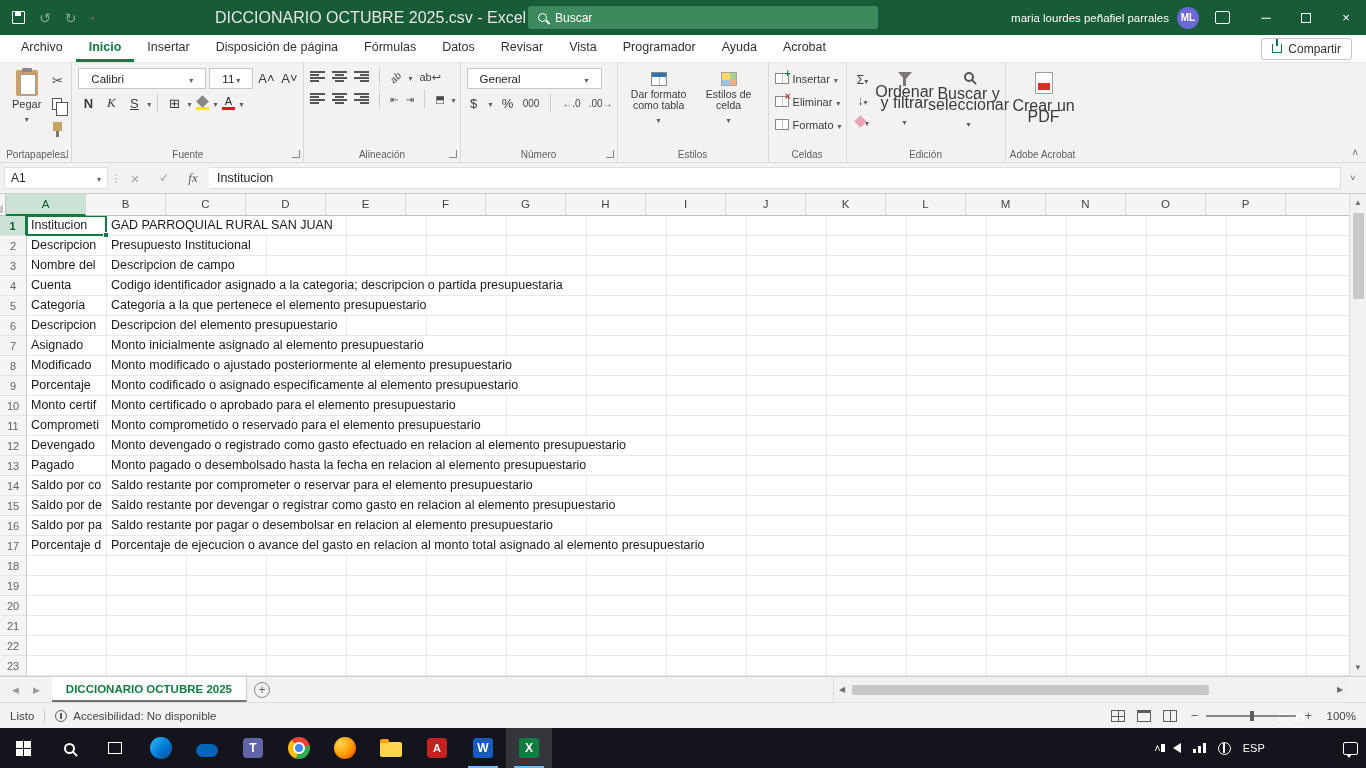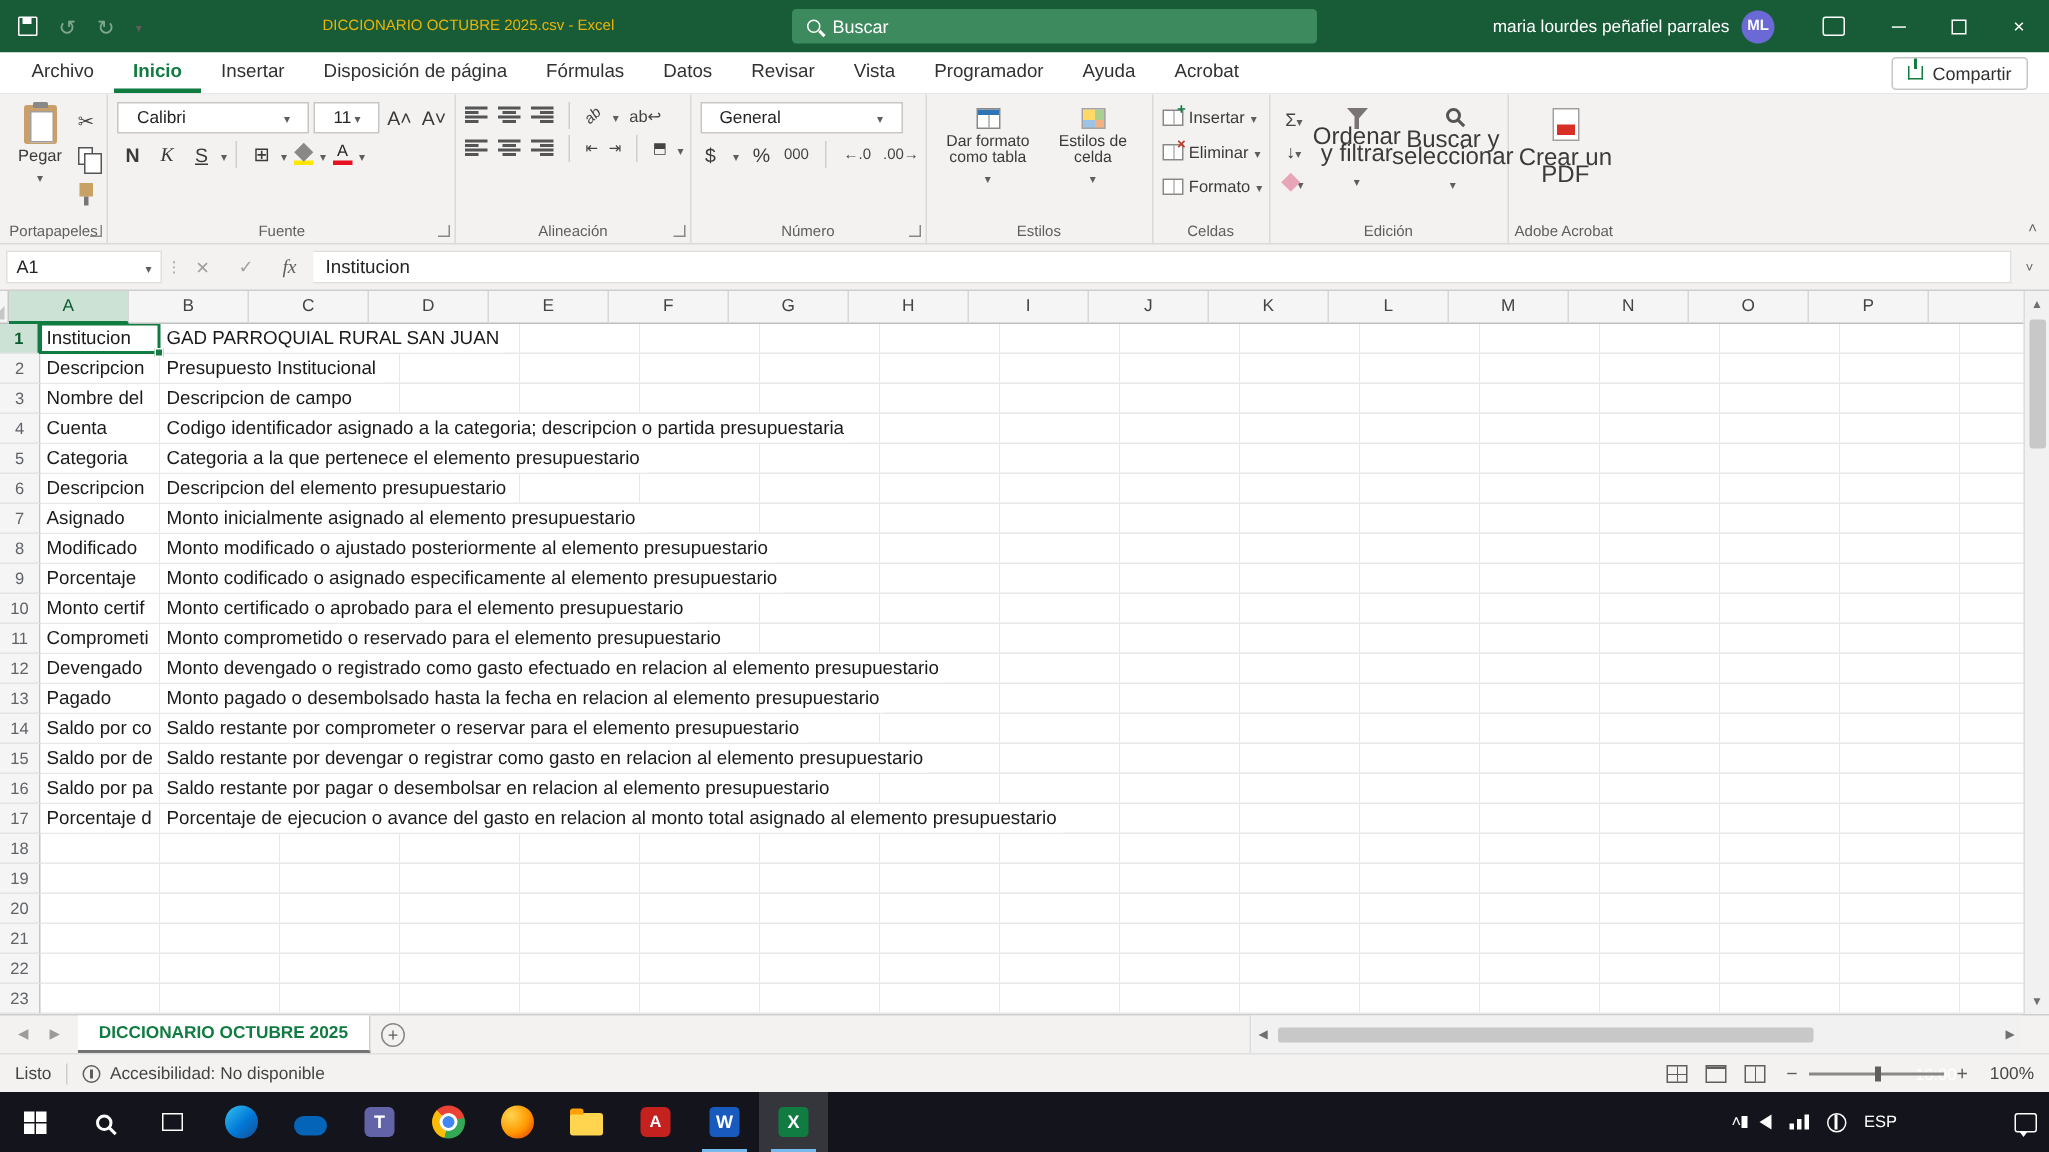--- a/index.html
+++ b/index.html
@@ -7,27 +7,27 @@
   body{font-family:"Liberation Sans","DejaVu Sans",sans-serif;font-size:12px;color:#252423;user-select:none;}
   #app{position:relative;width:1366px;height:768px;display:flex;flex-direction:column;background:#fff;}
 
   
   .titlebar{height:35px;background:#185C37;display:flex;align-items:center;color:#fff;flex:0 0 auto;position:relative;}
   .qat{display:flex;align-items:center;gap:14px;padding-left:12px;width:150px;}
   .ic-save{width:13px;height:13px;border:1.5px solid #fff;border-radius:1px;position:relative;display:inline-block;}
   .ic-save::after{content:"";position:absolute;left:2px;top:0;width:6px;height:4px;background:#fff;}
   .qbtn{font-size:14px;line-height:14px;color:#fff;cursor:default;}
   .dim{opacity:.45;}
-  .tb-title{position:absolute;left:215px;top:0;line-height:35px;font-size:10px;color:#eab308;white-space:nowrap;}
+  .tb-title{position:absolute;left:215px;top:0;line-height:35px;font-size:16px;color:#e5e5e5;white-space:nowrap;}
   .tb-search{position:absolute;left:528px;top:6px;width:350px;height:23px;background:#3E8A5F;border-radius:3px;display:flex;align-items:center;gap:8px;padding-left:10px;font-size:12px;color:#fff;cursor:text;}
   .mag{width:9px;height:9px;border:1.5px solid #fff;border-radius:50%;position:relative;display:inline-block;flex:0 0 auto;}
   .mag::after{content:"";position:absolute;width:1.5px;height:5px;background:#fff;right:-2px;bottom:-4px;transform:rotate(-45deg);}
   .tb-right{margin-left:auto;display:flex;align-items:center;height:35px;}
   .tb-user{font-size:11.5px;margin-right:8px;white-space:nowrap;}
-  .avatar{width:22px;height:22px;border-radius:50%;background:#6B69D6;color:#fff;font-size:10px;font-weight:bold;display:flex;align-items:center;justify-content:center;margin-right:32px;}
+  .avatar{width:22px;height:22px;border-radius:50%;background:#6B69D6;color:#fff;font-size:10px;font-weight:bold;display:flex;align-items:center;justify-content:center;margin-right:16px;}
   .ic-ribopts{width:15px;height:13px;border:1.5px solid #fff;border-radius:2px;position:relative;margin-right:16px;}
   .winbtn{width:40px;height:35px;display:flex;align-items:center;justify-content:center;font-size:13px;color:#fff;cursor:default;}
   .ic-restore{width:10px;height:10px;border:1.2px solid #fff;display:inline-block;}
 
   
   .tabrow{height:28px;background:#fff;display:flex;align-items:stretch;padding-left:8px;border-bottom:1px solid #E6E6E6;flex:0 0 auto;position:relative;}
   .rtab{display:flex;align-items:center;padding:0 13px;font-size:12.5px;color:#323130;cursor:default;border-bottom:3px solid transparent;white-space:nowrap;}
   .rtab.active{color:#107C41;font-weight:bold;border-bottom:3px solid #107C41;}
   .share-btn{margin-left:auto;margin-right:14px;align-self:center;display:flex;align-items:center;gap:6px;border:1px solid #C8C6C4;border-radius:3px;height:22px;padding:0 10px;font-size:12px;color:#323130;background:#fff;}
   .ic-share{width:10px;height:9px;border:1.2px solid #107C41;border-top:none;position:relative;display:inline-block;}

